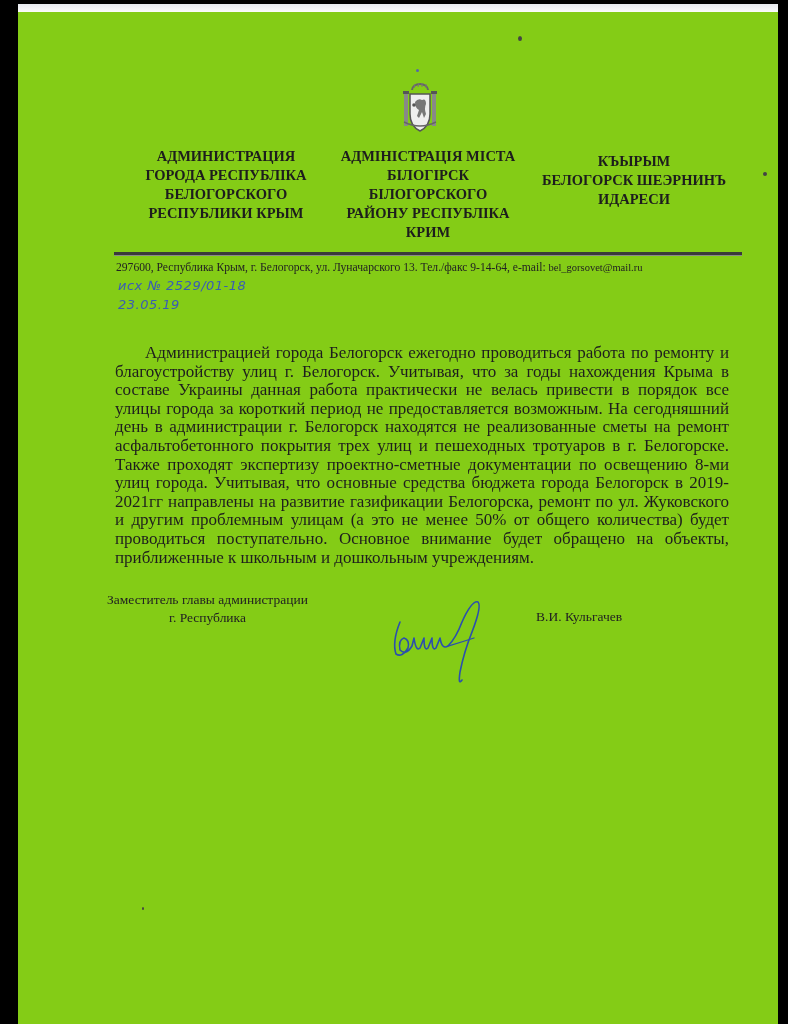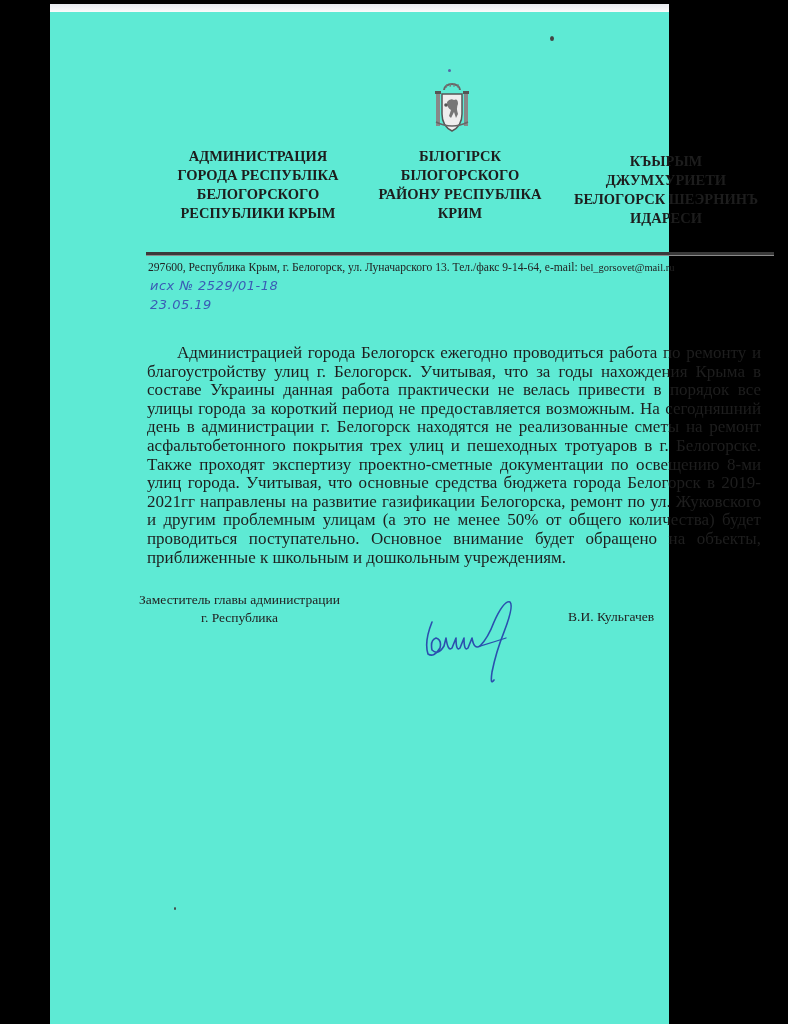--- a/index.html
+++ b/index.html
@@ -7,23 +7,22 @@
       width: 788px; height: 1024px;
       background: #000;
       position: relative;
       overflow: hidden;
       font-family: "Liberation Serif", "DejaVu Serif", serif;
       color: #1a1a1a;
     }
     .page {
       position: absolute;
       left: 18px; top: 4px;
-      width: 619px; height: 1020px;
-      background: #5eead4;
-      margin-left: 32px;
+      width: 760px; height: 1020px;
+      background: #84cc16;
     }
     .scan-top {
       position: absolute; left: 0; top: 0; width: 100%; height: 8px;
       background: linear-gradient(#e6e9ee, #fbfbfb);
     }
     .emblem {
       position: absolute; left: 384px; top: 78px;
       width: 36px; height: 52px;
     }
     .hdr-col {
@@ -96,29 +95,29 @@
   </svg>
 
   <div class="hdr-col hdr-ru">
     <div>АДМИНИСТРАЦИЯ</div>
     <div>ГОРОДА РЕСПУБЛІКА</div>
     <div>БЕЛОГОРСКОГО</div>
     <div>РЕСПУБЛИКИ КРЫМ</div>
   </div>
 
   <div class="hdr-col hdr-uk">
+    <div>АДМІНІСТРАЦІЯ МІСТА</div>
     <div>БІЛОГІРСК</div>
     <div>БІЛОГОРСКОГО</div>
     <div>РАЙОНУ РЕСПУБЛІКА</div>
     <div>КРИМ</div>
   </div>
 
   <div class="hdr-col hdr-crh">
     <div>КЪЫРЫМ</div>
-    <div>ДЖУМХУРИЕТИ</div>
     <div>БЕЛОГОРСК ШЕЭРНИНЪ</div>
     <div>ИДАРЕСИ</div>
   </div>
 
   <div class="divider"></div>
 
   <div class="address">
     <span>297600, Республика Крым,  г. Белогорск, ул. Луначарского 13. Тел./факс 9-14-64, e-mail: </span><span class="email">bel_gorsovet@mail.ru</span>
   </div>
 

